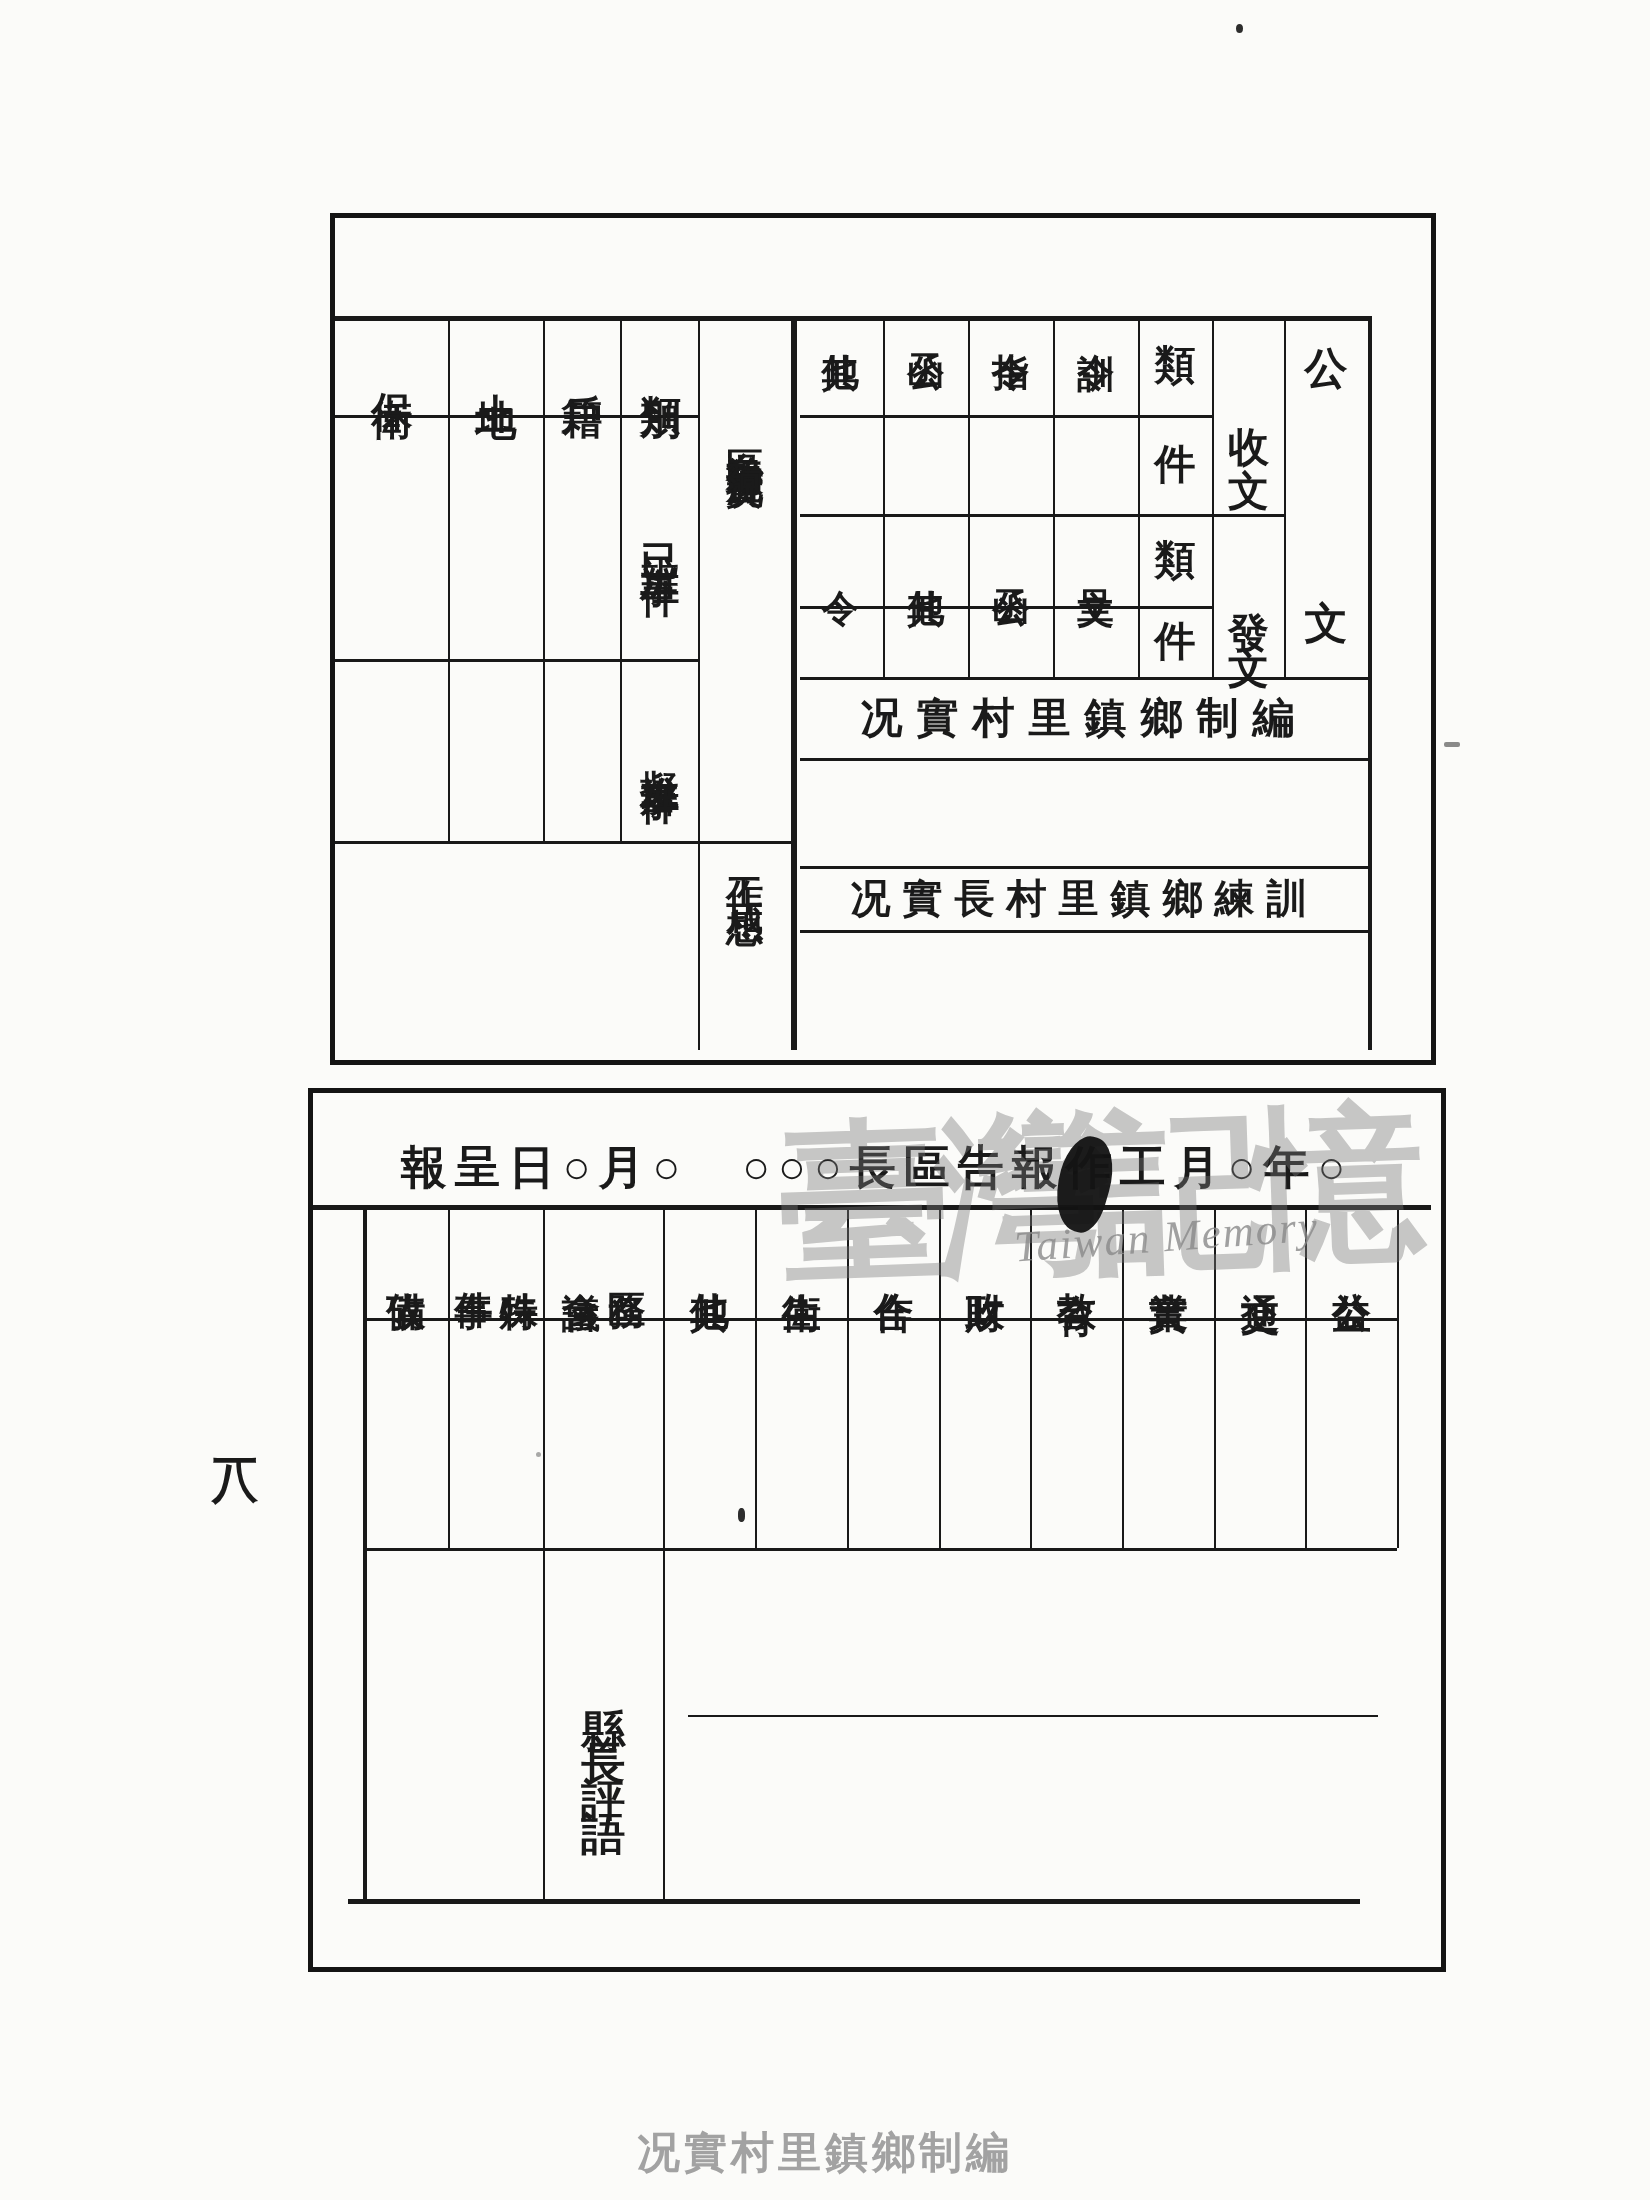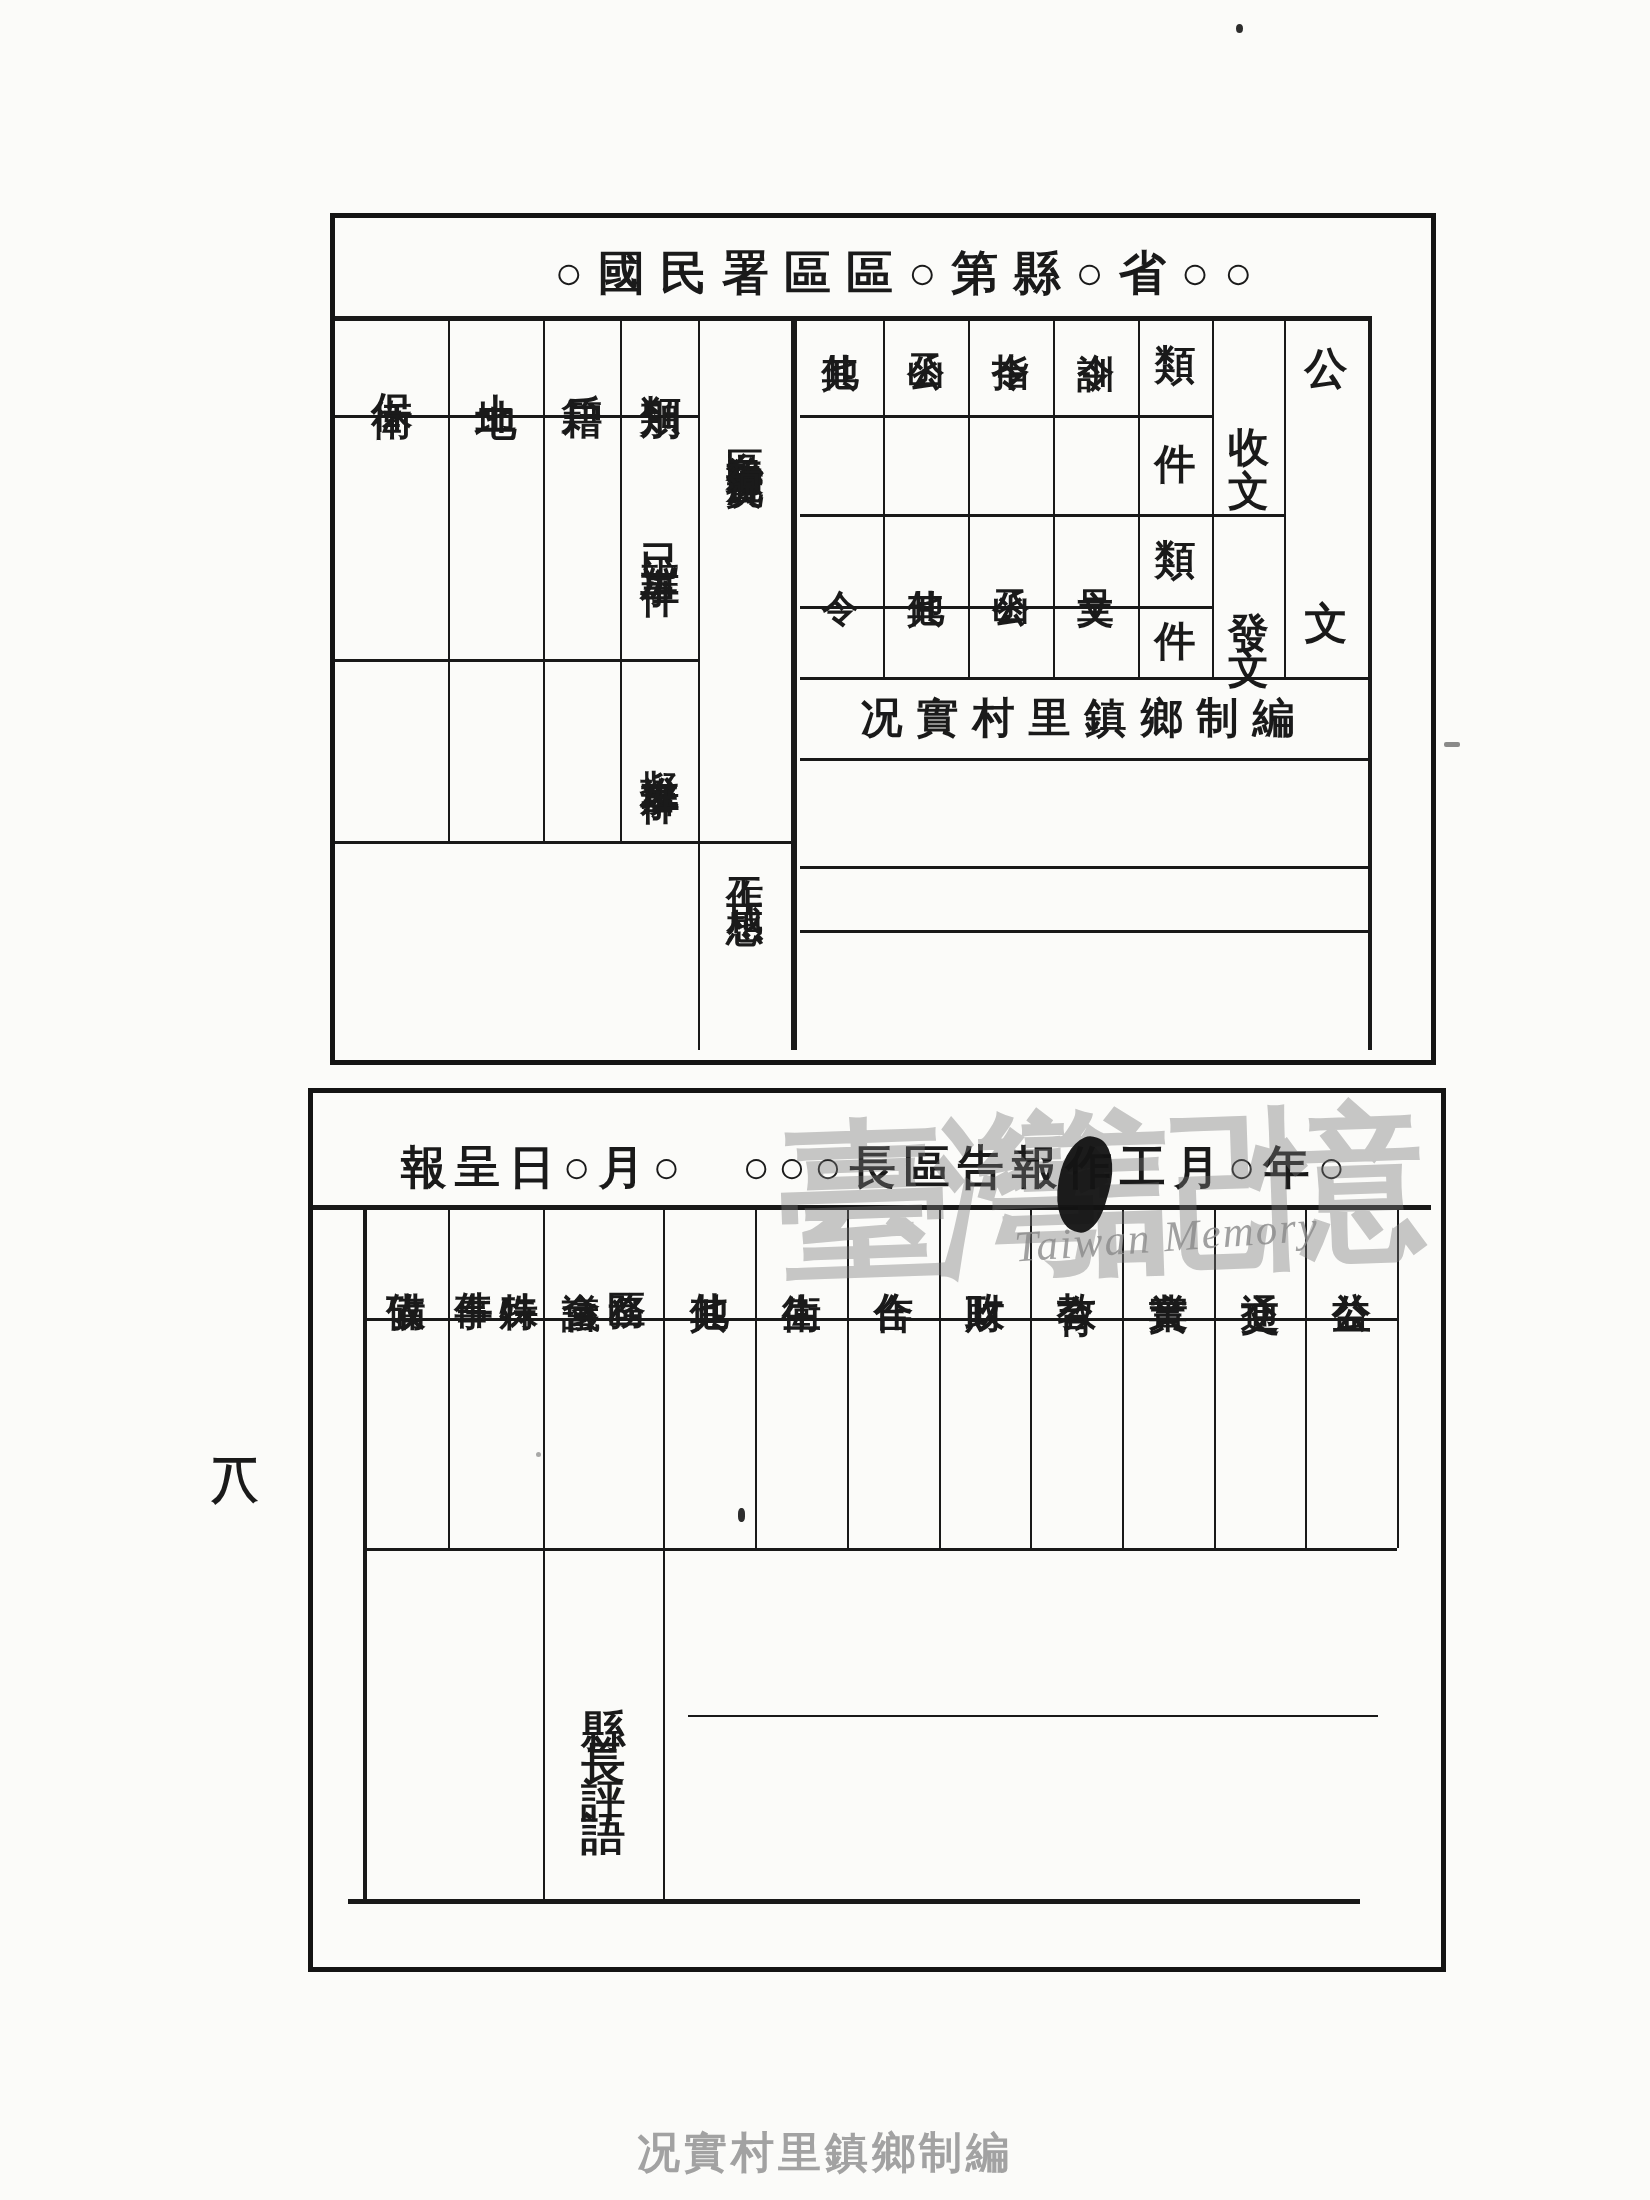--- a/index.html
+++ b/index.html
@@ -42,21 +42,20 @@
     writing-mode:vertical-rl;text-orientation:upright;letter-spacing:16px;
   }
 </style>
 </head>
 <body>
 
 <div class="page">
 
   <div class="tbl" style="left:330px;top:213px;width:1096px;height:842px;">
 
-    <div class="htext" style="left:0;right:0;top:24px;text-align:center;padding-left:56px;font-size:47px;letter-spacing:15px;">○國民署區區○第縣○省○○</div>
 
     <i class="hl thk" style="top:98px;left:0;width:1037px;"></i>
     <i class="hl" style="top:197px;left:0;width:365px;"></i>
     <i class="hl" style="top:197px;left:465px;width:414px;"></i>
     <i class="hl" style="top:296px;left:465px;width:486px;"></i>
     <i class="hl" style="top:388px;left:465px;width:414px;"></i>
     <i class="hl" style="top:441px;left:0;width:365px;"></i>
     <i class="hl" style="top:459px;left:465px;width:572px;"></i>
     <i class="hl" style="top:540px;left:465px;width:572px;"></i>
     <i class="hl" style="top:623px;left:0;width:458px;"></i>
@@ -141,20 +140,21 @@
     <div class="cell" style="left:877px;top:296px;width:72px;height:163px;">
       <span class="vt" style="font-size:41px;letter-spacing:34px;transform:translateY(17px);">發文</span>
     </div>
 
     <div class="cell" style="left:949px;top:98px;width:84px;height:361px;flex-direction:column;justify-content:space-between;padding:24px 0;box-sizing:border-box;font-size:43px;">
       <span>公</span>
       <span>文</span>
     </div>
 
     <div class="cell" style="left:462px;top:459px;width:575px;height:81px;font-size:42px;letter-spacing:14px;">况實村里鎮鄉制編</div>
+    <div class="cell" style="left:462px;top:648px;width:575px;height:64px;font-size:40px;letter-spacing:12px;">况實長村里鎮鄉練訓</div>
   </div>
 
   <div class="tbl" style="left:308px;top:1088px;width:1128px;height:874px;">
 
     <div class="htext" style="left:0;right:0;top:44px;text-align:center;font-size:46px;letter-spacing:8px;">報呈日○月○　○○○長區告報作工月○年○</div>
 
     <i class="hl thk" style="top:112px;left:0;width:1118px;"></i>
     <i class="hl" style="top:225px;left:50px;width:1034px;"></i>
     <i class="hl" style="top:455px;left:50px;width:1034px;"></i>
     <i class="hl" style="top:622px;left:375px;width:690px;height:2px;"></i>

